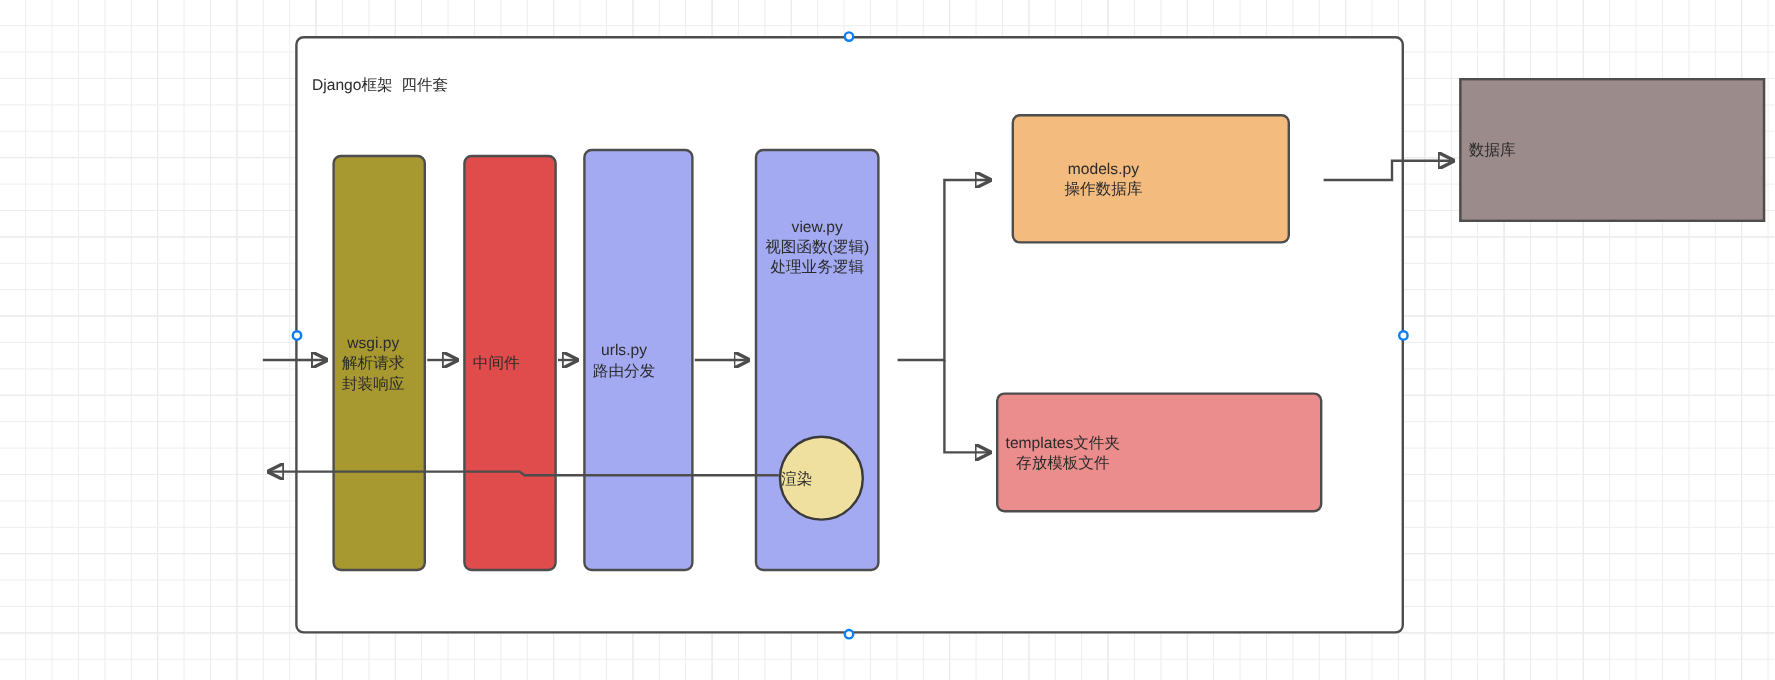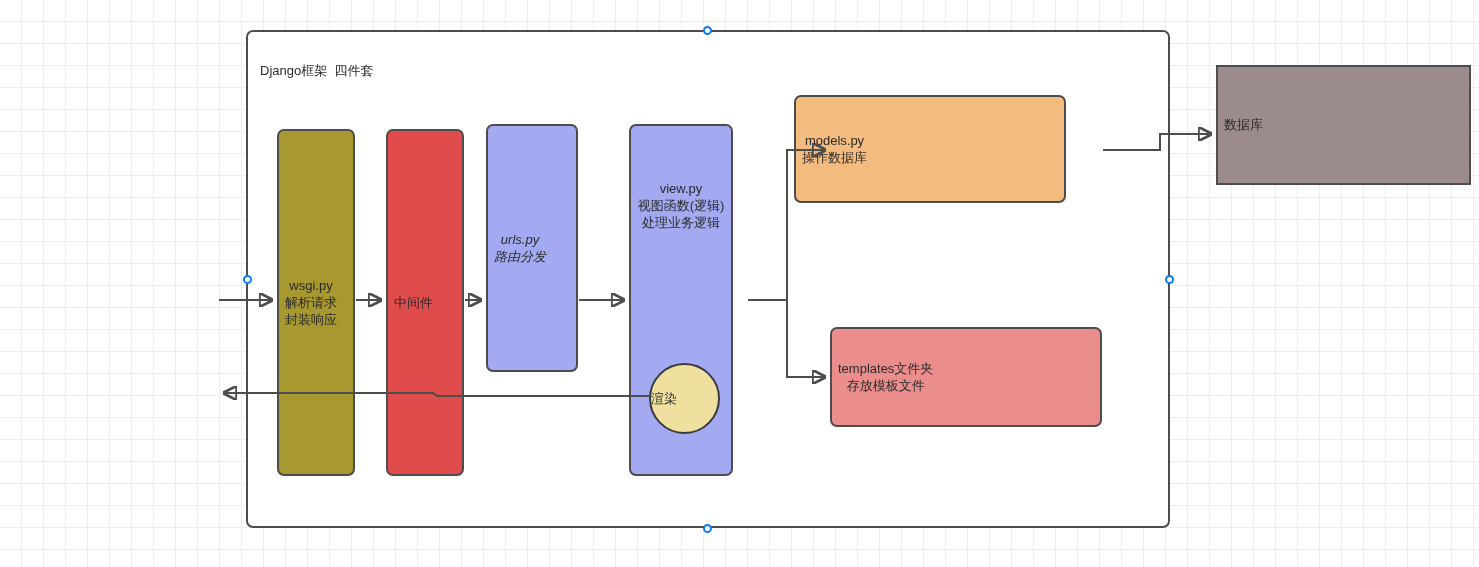--- a/index.html
+++ b/index.html
@@ -60,42 +60,42 @@
   
   #browser { left: 32px; top: 121px; width: 186px; height: 392px;
              background: #F48FC8; border-radius: 0; }
   
   #database { left: 1216px; top: 65px; width: 255px; height: 120px;
               background: #9B8B8B; border-radius: 0; }
 
   
   #wsgi   { left: 277px; top: 129px; width: 78px;  height: 347px; background: #A89830; }
   #middle { left: 386px; top: 129px; width: 78px;  height: 347px; background: #E04B4B; }
-  #urls   { left: 486px; top: 124px; width: 92px;  height: 248px; background: #A3AAF2; font-style: italic; }
+  #urls   { left: 486px; top: 124px; width: 92px;  height: 352px; background: #A3AAF2; }
   #view   { left: 629px; top: 124px; width: 104px; height: 352px; background: #A3AAF2; }
 
   #view .viewtext {
     position: absolute;
     top: 52px; left: 0; width: 100%;
     text-align: center;
   }
   #render-circle {
     position: absolute;
     left: 649px; top: 363px;
     width: 71px; height: 71px;
     border-radius: 50%;
     background: #EFE0A0;
     border: 2px solid #3a3a3a;
     display: flex; align-items: center; 
     font-size: 13px; color: #2b2b2b;
     z-index: 5;
   }
 
-  #models    { left: 794px; top: 95px;  width: 272px; height: 108px;
-               background: #F3BB7E; }
+  #models    { left: 843px; top: 95px;  width: 232px; height: 108px;
+               background: #F3BB7E; padding-left: 36px; }
   #templates { left: 830px; top: 327px; width: 272px; height: 100px;
                background: #EC8D8D; }
 
   
   svg#wires {
     position: absolute; left: 0; top: 0;
     width: 1479px; height: 567px;
     z-index: 4; pointer-events: none;
   }
   svg#wires path, svg#wires line { fill: none; stroke: #4d4d4d; stroke-width: 2; }

